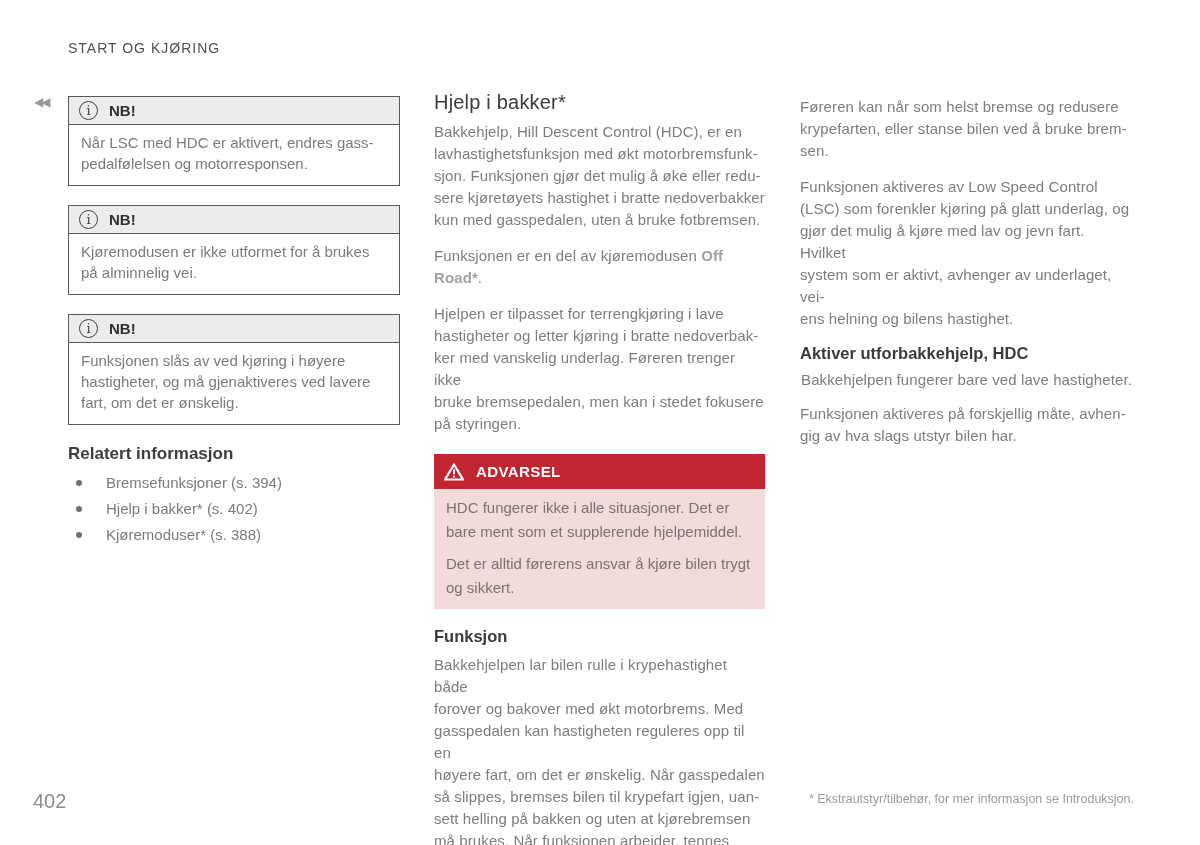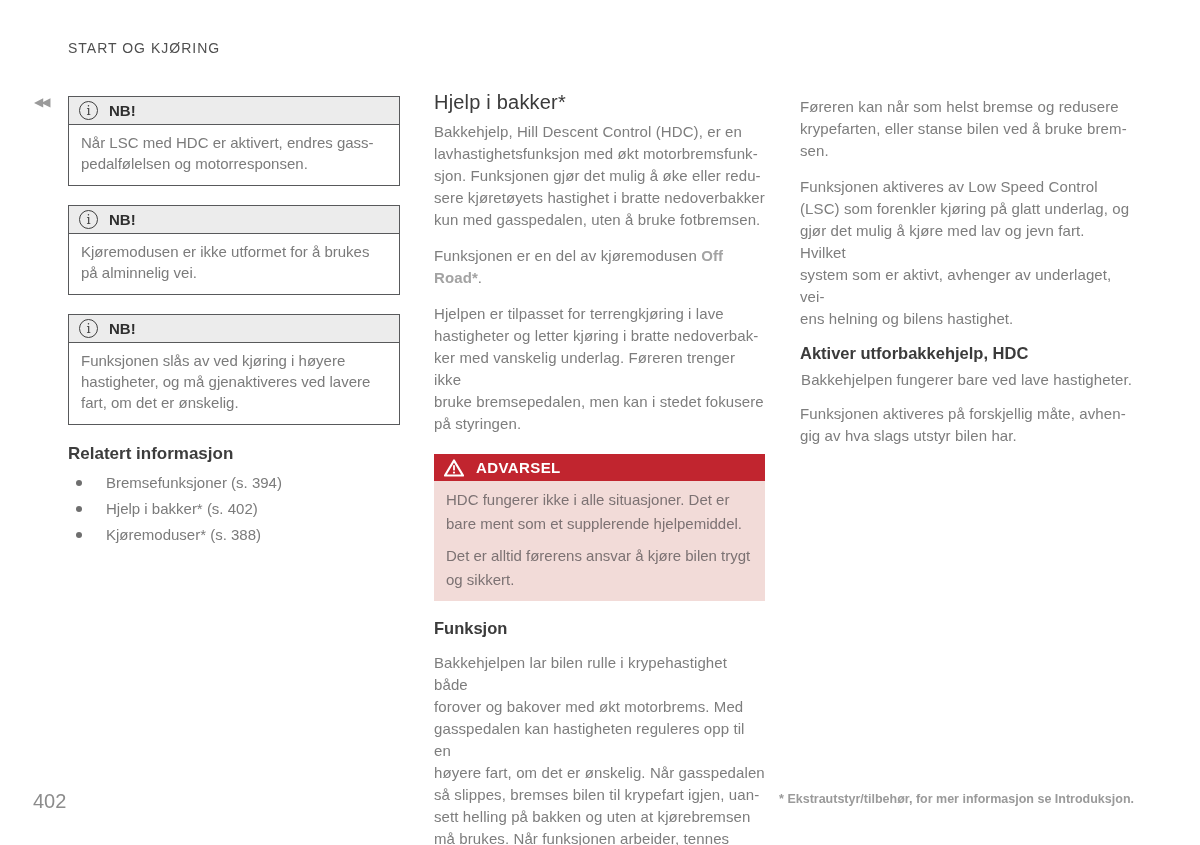--- a/index.html
+++ b/index.html
@@ -46,43 +46,43 @@
   .related-list li {
     display:flex; align-items:baseline; font-size:15px; color:#7b7b7b; line-height:26px;
   }
   .bullet-dot {
     width:6px; height:6px; border-radius:50%; background:#6e6e6e;
     margin:0 24px 0 8px; flex:0 0 auto; align-self:center;
   }
 
   
   h1.article-title { font-size:20px; font-weight:normal; color:#3b3b3b; margin-bottom:7px; letter-spacing:0.2px; }
-  h2.section-title { font-size:16.5px; font-weight:bold; color:#3b3b3b; margin-bottom:14px; }
+  h2.section-title { font-size:16.5px; font-weight:bold; color:#3b3b3b; margin-bottom:8px; }
   .col p.body-para { font-size:15px; line-height:22px; color:#7d7d7d; margin-bottom:14px; letter-spacing:0.1px; }
   .inline-link { color:#a3a3a3; font-weight:bold; }
 
   
   .warning-box { margin-top:19px; margin-bottom:18px; }
   .warning-header {
     display:flex; align-items:center; gap:12px;
-    background:#c1252f; padding:4px 10px; height:27px;
+    background:#c1252f; padding:4px 10px; height:35px;
   }
   .warning-label { color:#ffffff; font-weight:bold; font-size:15px; letter-spacing:0.4px; }
   .warning-body { background:#f2dbd8; padding:7px 12px 9px 12px; }
   .warning-body p { font-size:15px; line-height:24px; color:#7c7273; margin-bottom:8px; }
   .warning-body p:last-child { margin-bottom:0; }
 
   .funksjon-section { margin-top:0; }
   .col-right { padding-top:5px; }
   .col-right .section-head { margin-top:12px; margin-bottom:6px; }
   .col-right p.tight { margin-bottom:12px;text-align:center; }
 
   
   .footer-page-number { position:absolute; left:33px; top:790px; font-size:20px; color:#8c8c8c; }
-  .footer-note { position:absolute; right:66px; top:792px; font-size:12.5px; color:#9a9a9a;font-weight:bold; }
+  .footer-note { position:absolute; right:66px; top:792px; font-size:12.5px; color:#9a9a9a; }
 </style>
 </head>
 <body>
 
 <div class="page">
 
   <div class="running-header">START OG KJØRING</div>
 
   <div class="nav-arrows">◀◀</div>
 

